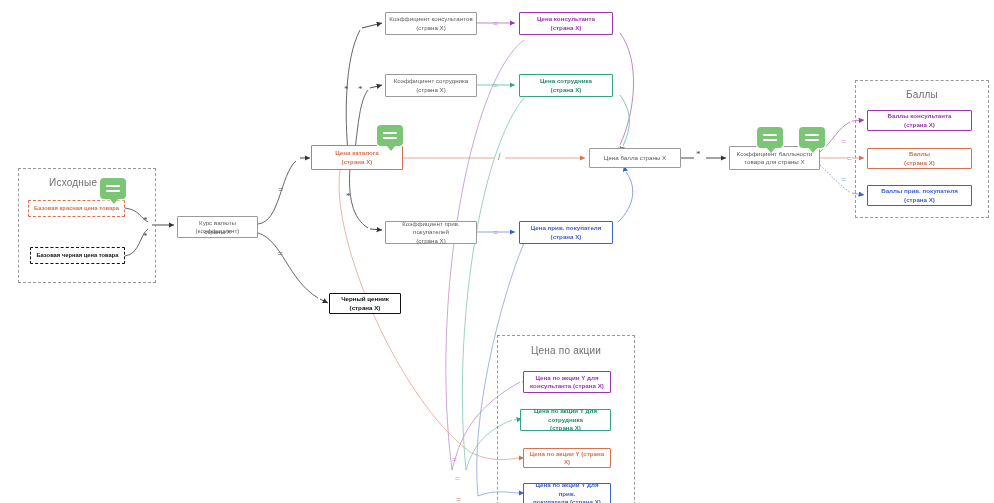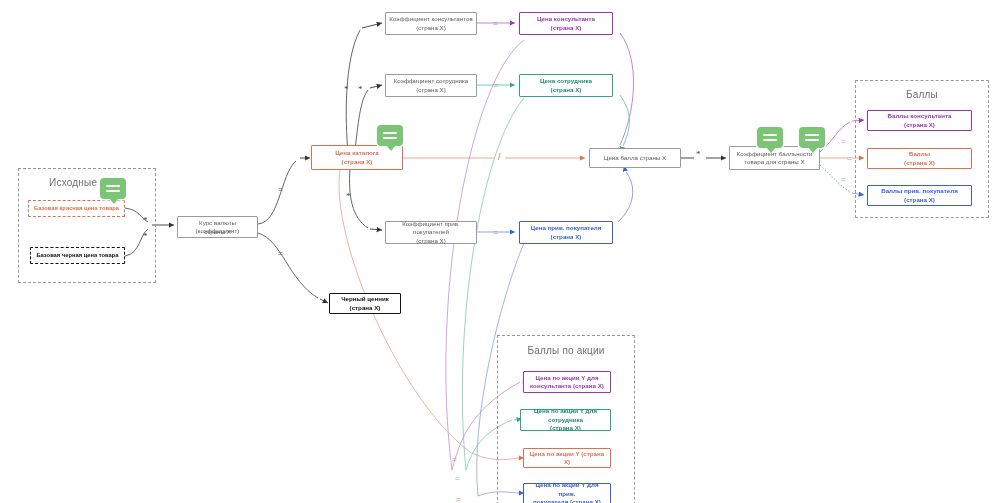--- a/index.html
+++ b/index.html
@@ -188,21 +188,21 @@
 
   <div class="group" style="left:18px; top:168px; width:138px; height:115px;">
     <div class="group-title" style="top:8px;">Исходные цены</div>
   </div>
 
   <div class="group" style="left:855px; top:80px; width:134px; height:138px;">
     <div class="group-title" style="top:8px;">Баллы</div>
   </div>
 
   <div class="group" style="left:497px; top:335px; width:138px; height:175px;">
-    <div class="group-title" style="top:9px;">Баллы по акции</div>
+    <div class="group-title" style="top:9px;">Цена по акции</div>
   </div>
 
   <div class="node dashed-red" style="left:28px; top:200px; width:97px; height:17px;">
     <span>Базовая красная цена товара</span>
   </div>
 
   <div class="node dashed-black" style="left:30px; top:247px; width:95px; height:17px;">
     <span>Базовая черная цена товара</span>
   </div>
 

